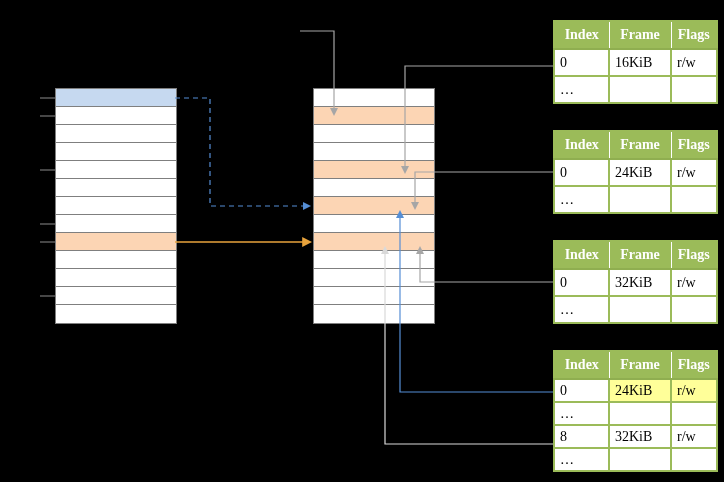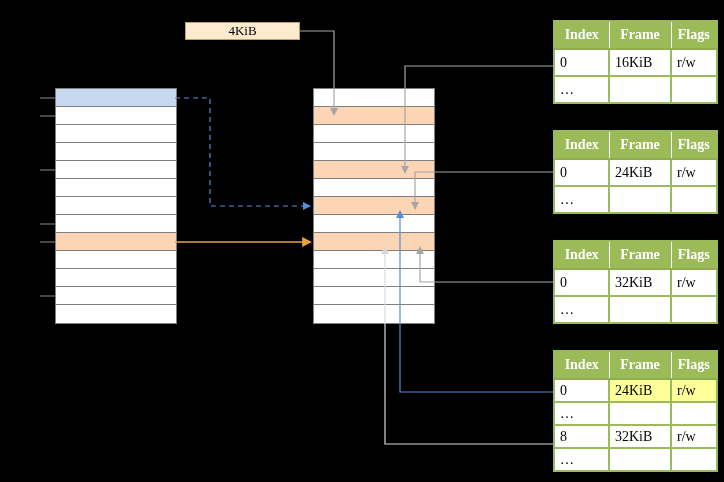--- a/index.html
+++ b/index.html
@@ -40,23 +40,20 @@
   .t1{top:20px;} .t2{top:130px;} .t3{top:240px;} .t4{top:350px;}
 
   
   .overlay{position:absolute;left:0;top:0;z-index:5;pointer-events:none;}
 </style>
 </head>
 <body>
 
 <div class="stage">
 
-  <div class="label-box">
-    <span>4KiB</span>
-  </div>
 
   <div class="col left-col" id="left-col">
       <div class="cell blue"></div>
       <div class="cell"></div>
       <div class="cell"></div>
       <div class="cell"></div>
       <div class="cell"></div>
       <div class="cell"></div>
       <div class="cell"></div>
       <div class="cell"></div>

